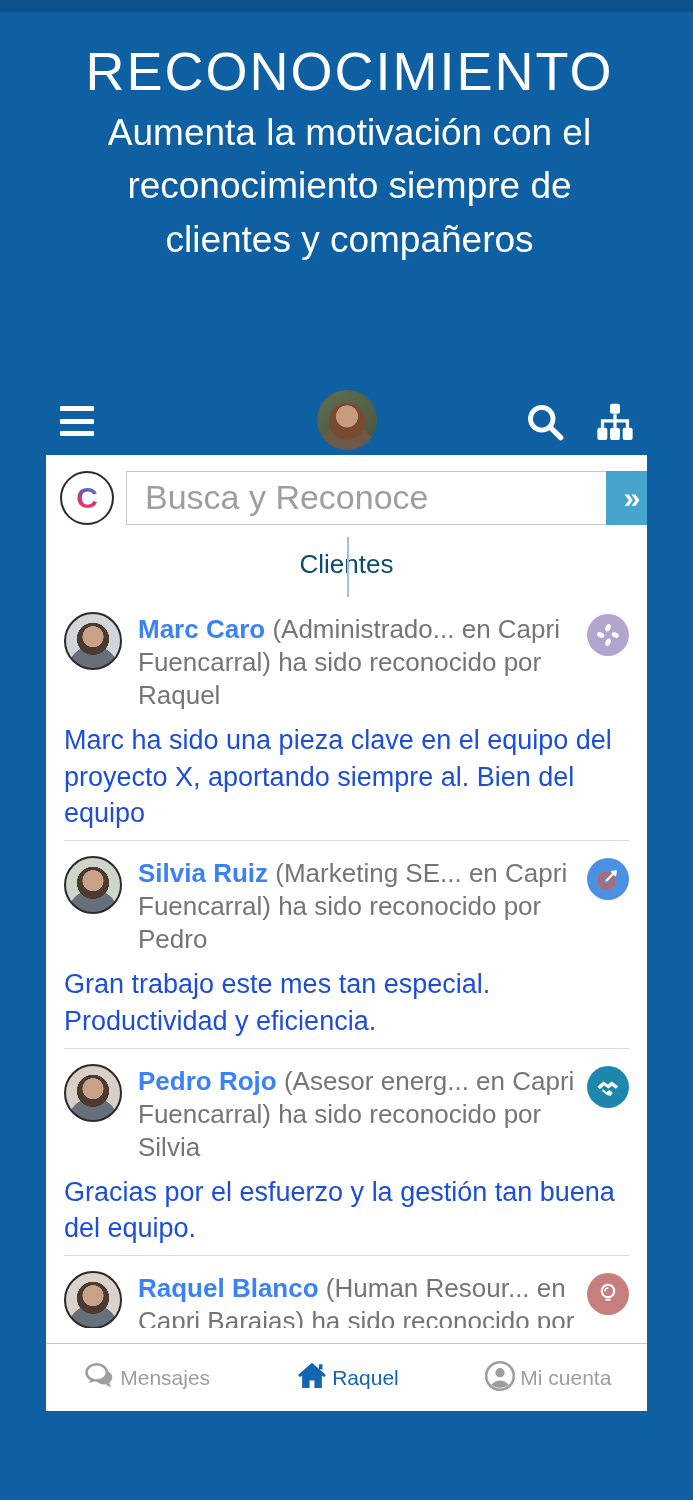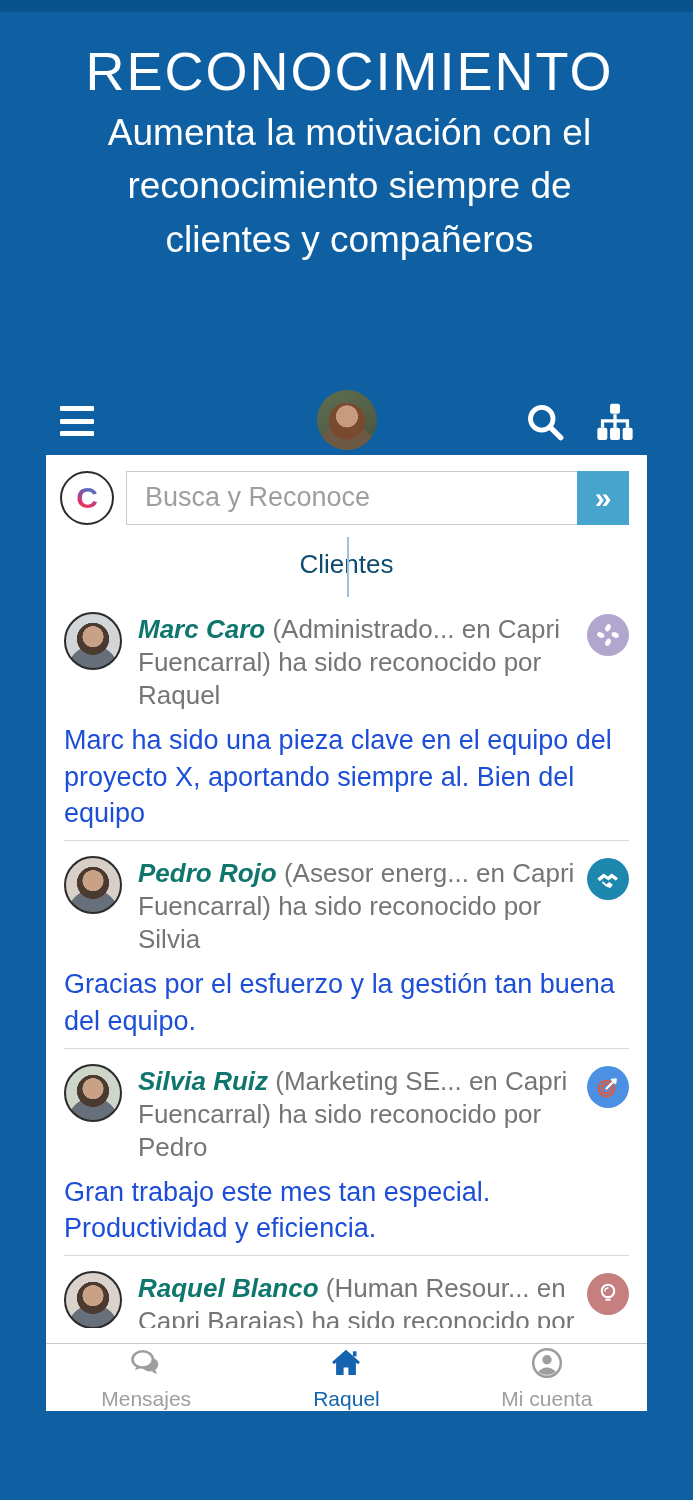--- a/index.html
+++ b/index.html
@@ -36,21 +36,21 @@
   
   .card { position:absolute; top:455px; left:46px; width:601px; height:956px; background:#fff; overflow:hidden; }
 
   
   .search-row { display:flex; align-items:center; padding:15px 18px 0 14px; height:70px; }
   .app-logo { width:54px; height:54px; border-radius:50%; border:2px solid #2b2b2b; background:#fff; display:flex; align-items:center; justify-content:center; flex:none; }
   .app-logo .logo-letter { font-size:30px; font-weight:bold;
     background:linear-gradient(200deg,#26b6c9 5%,#7059b0 35%,#e0326e 65%,#f26724 95%);
     -webkit-background-clip:text; background-clip:text; color:transparent; }
   .search-box { display:flex; flex:1; margin-left:12px; height:54px; }
-  .search-input { flex:1; height:54px; border:1px solid #c9c9c9; border-right:none; padding:0 18px; font-size:27px; color:#444; outline:none; font-family:"Liberation Sans",sans-serif; }
+  .search-input { flex:1; height:54px; border:1px solid #c9c9c9; border-right:none; padding:0 18px; font-size:34px; color:#444; outline:none; font-family:"Liberation Sans",sans-serif; }
   .search-input::placeholder { color:#9e9e9e; }
   .search-go { width:52px; height:54px; background:#46A4CD; color:#fff; border:none; font-size:30px; font-weight:bold; cursor:pointer; line-height:54px; text-align:center; }
 
   
   .tabs { display:flex; height:64px; margin-top:8px; position:relative; }
   .tab { flex:1; display:flex; align-items:center; justify-content:center; font-size:26px; cursor:pointer; }
   .tab.active { color:#1464B0; border-bottom:3px solid #1464B0; }
   .tab.inactive { color:#0c4a6e; border-bottom:1px solid transparent; }
   .tab-divider { position:absolute; left:50%; top:4px; bottom:0; width:2px; background:#9fc1e0; }
 
@@ -59,29 +59,29 @@
   .feed-item { padding:15px 18px 0; }
   .item-head { display:flex; align-items:flex-start; }
   .avatar { width:58px; height:58px; border-radius:50%; border:2px solid #2b2b2b; flex:none; overflow:hidden;
     background:
       radial-gradient(circle at 50% 42%, #c9a186 0 25%, rgba(0,0,0,0) 26%),
       radial-gradient(circle at 50% 46%, #4a3a30 0 40%, rgba(0,0,0,0) 41%),
       radial-gradient(circle at 50% 106%, #67707a 0 40%, rgba(0,0,0,0) 41%),
       var(--tone,#d5d5d5);
   }
   .head-text { flex:1; margin-left:16px; font-size:26px; line-height:1.27; color:#757575; padding-top:1px; }
-  .feed-name { font-weight:bold; color:#0f766e;font-style:italic; }
+  .feed-name { font-weight:bold; color:#3b82f6; }
   .badge { width:42px; height:42px; border-radius:50%; flex:none; margin-left:10px; margin-top:2px; display:flex; align-items:center; justify-content:center; }
   .badge svg { width:30px; height:30px; }
   .message { font-size:27px; line-height:1.36; color:#1d4ed8; margin-top:10px; }
   .divider { height:1px; background:#d9d9d9; margin-top:8px; }
 
   
   .bottom-nav { position:absolute; left:0; bottom:0; width:601px; height:68px; background:#fff; border-top:1px solid #c9c9c9; display:flex; }
-  .nav-item { flex:1; display:flex; flex-direction:column; align-items:center; justify-content:center; gap:2px; cursor:pointer; }
+  .nav-item { flex:1; display:flex; flex-direction:row; align-items:center; justify-content:center; gap:2px; cursor:pointer; }
   .nav-item svg { width:36px; height:36px; }
   .nav-label { font-size:21px; color:#9e9e9e; }
   .nav-item.active .nav-label { color:#1464B0; }
 </style>
 </head>
 <body>
 
 <div class="status-bar"></div>
 
 <div class="hero">
@@ -151,49 +151,49 @@
               </g>
             </svg>
           </div>
     </div>
     <div class="message">Marc ha sido una pieza clave en el equipo del proyecto X, aportando siempre al. Bien del equipo</div>
     <div class="divider"></div>
   </div>
 
   <div class="feed-item">
     <div class="item-head">
+      <div class="avatar" style="--tone: #cdd6c9;"></div>
+      <div class="head-text"><span class="feed-name">Silvia Ruiz</span> <span class="feed-meta">(Marketing SE... en Capri Fuencarral) ha sido reconocido por Pedro</span></div>
+      <div class="badge" style="background: rgb(75, 144, 226);">
+            <svg viewBox="0 0 24 24">
+              <circle cx="10.8" cy="13.2" r="6.3" fill="none" stroke="#E05A3C" stroke-width="1.6"></circle>
+              <circle cx="10.8" cy="13.2" r="3.7" fill="none" stroke="#E05A3C" stroke-width="1.6"></circle>
+              <circle cx="10.8" cy="13.2" r="1.3" fill="#E05A3C"></circle>
+              <path d="M10.8 13.2l7.4-7.4M18.2 5.8l-3.1.4M18.2 5.8l-.4 3.1" stroke="#fff" stroke-width="1.7" stroke-linecap="round" fill="none"></path>
+            </svg>
+          </div>
+    </div>
+    <div class="message">Gran trabajo este mes tan especial. Productividad y eficiencia.</div>
+    <div class="divider"></div>
+  </div>
+
+  <div class="feed-item">
+    <div class="item-head">
       <div class="avatar" style="--tone: #d8cfc6;"></div>
       <div class="head-text"><span class="feed-name">Pedro Rojo</span> <span class="feed-meta">(Asesor energ... en Capri Fuencarral) ha sido reconocido por Silvia</span></div>
       <div class="badge" style="background: rgb(30, 135, 174);">
             <svg viewBox="0 0 24 24">
               <g fill="#fff">
                 <path d="M3.5 11.5l5-4 3.4 2.4 3.1-2.4 5 3.8-1.7 2.1-3.1-2.4-2.8 2.2-3.4-2.4-3.6 2.9z"></path>
                 <path d="M7.6 13.6l3.2 2.5 2.2-1.7 2.9 2.2-2 2.5-3-1-3.5-2.7z"></path>
               </g>
             </svg>
           </div>
     </div>
     <div class="message">Gracias por el esfuerzo y la gestión tan buena del equipo.</div>
-    <div class="divider"></div>
-  </div>
-
-  <div class="feed-item">
-    <div class="item-head">
-      <div class="avatar" style="--tone: #cdd6c9;"></div>
-      <div class="head-text"><span class="feed-name">Silvia Ruiz</span> <span class="feed-meta">(Marketing SE... en Capri Fuencarral) ha sido reconocido por Pedro</span></div>
-      <div class="badge" style="background: rgb(75, 144, 226);">
-            <svg viewBox="0 0 24 24">
-              <circle cx="10.8" cy="13.2" r="6.3" fill="none" stroke="#E05A3C" stroke-width="1.6"></circle>
-              <circle cx="10.8" cy="13.2" r="3.7" fill="none" stroke="#E05A3C" stroke-width="1.6"></circle>
-              <circle cx="10.8" cy="13.2" r="1.3" fill="#E05A3C"></circle>
-              <path d="M10.8 13.2l7.4-7.4M18.2 5.8l-3.1.4M18.2 5.8l-.4 3.1" stroke="#fff" stroke-width="1.7" stroke-linecap="round" fill="none"></path>
-            </svg>
-          </div>
-    </div>
-    <div class="message">Gran trabajo este mes tan especial. Productividad y eficiencia.</div>
     <div class="divider"></div>
   </div>
 
   <div class="feed-item">
     <div class="item-head">
       <div class="avatar" style="--tone: #d9d3cc;"></div>
       <div class="head-text"><span class="feed-name">Raquel Blanco</span> <span class="feed-meta">(Human Resour... en Capri Barajas) ha sido reconocido por Silvia</span></div>
       <div class="badge" style="background: rgb(197, 127, 126);">
             <svg viewBox="0 0 24 24">
               <circle cx="12" cy="9.6" r="5" fill="none" stroke="#fff" stroke-width="1.7"></circle>

